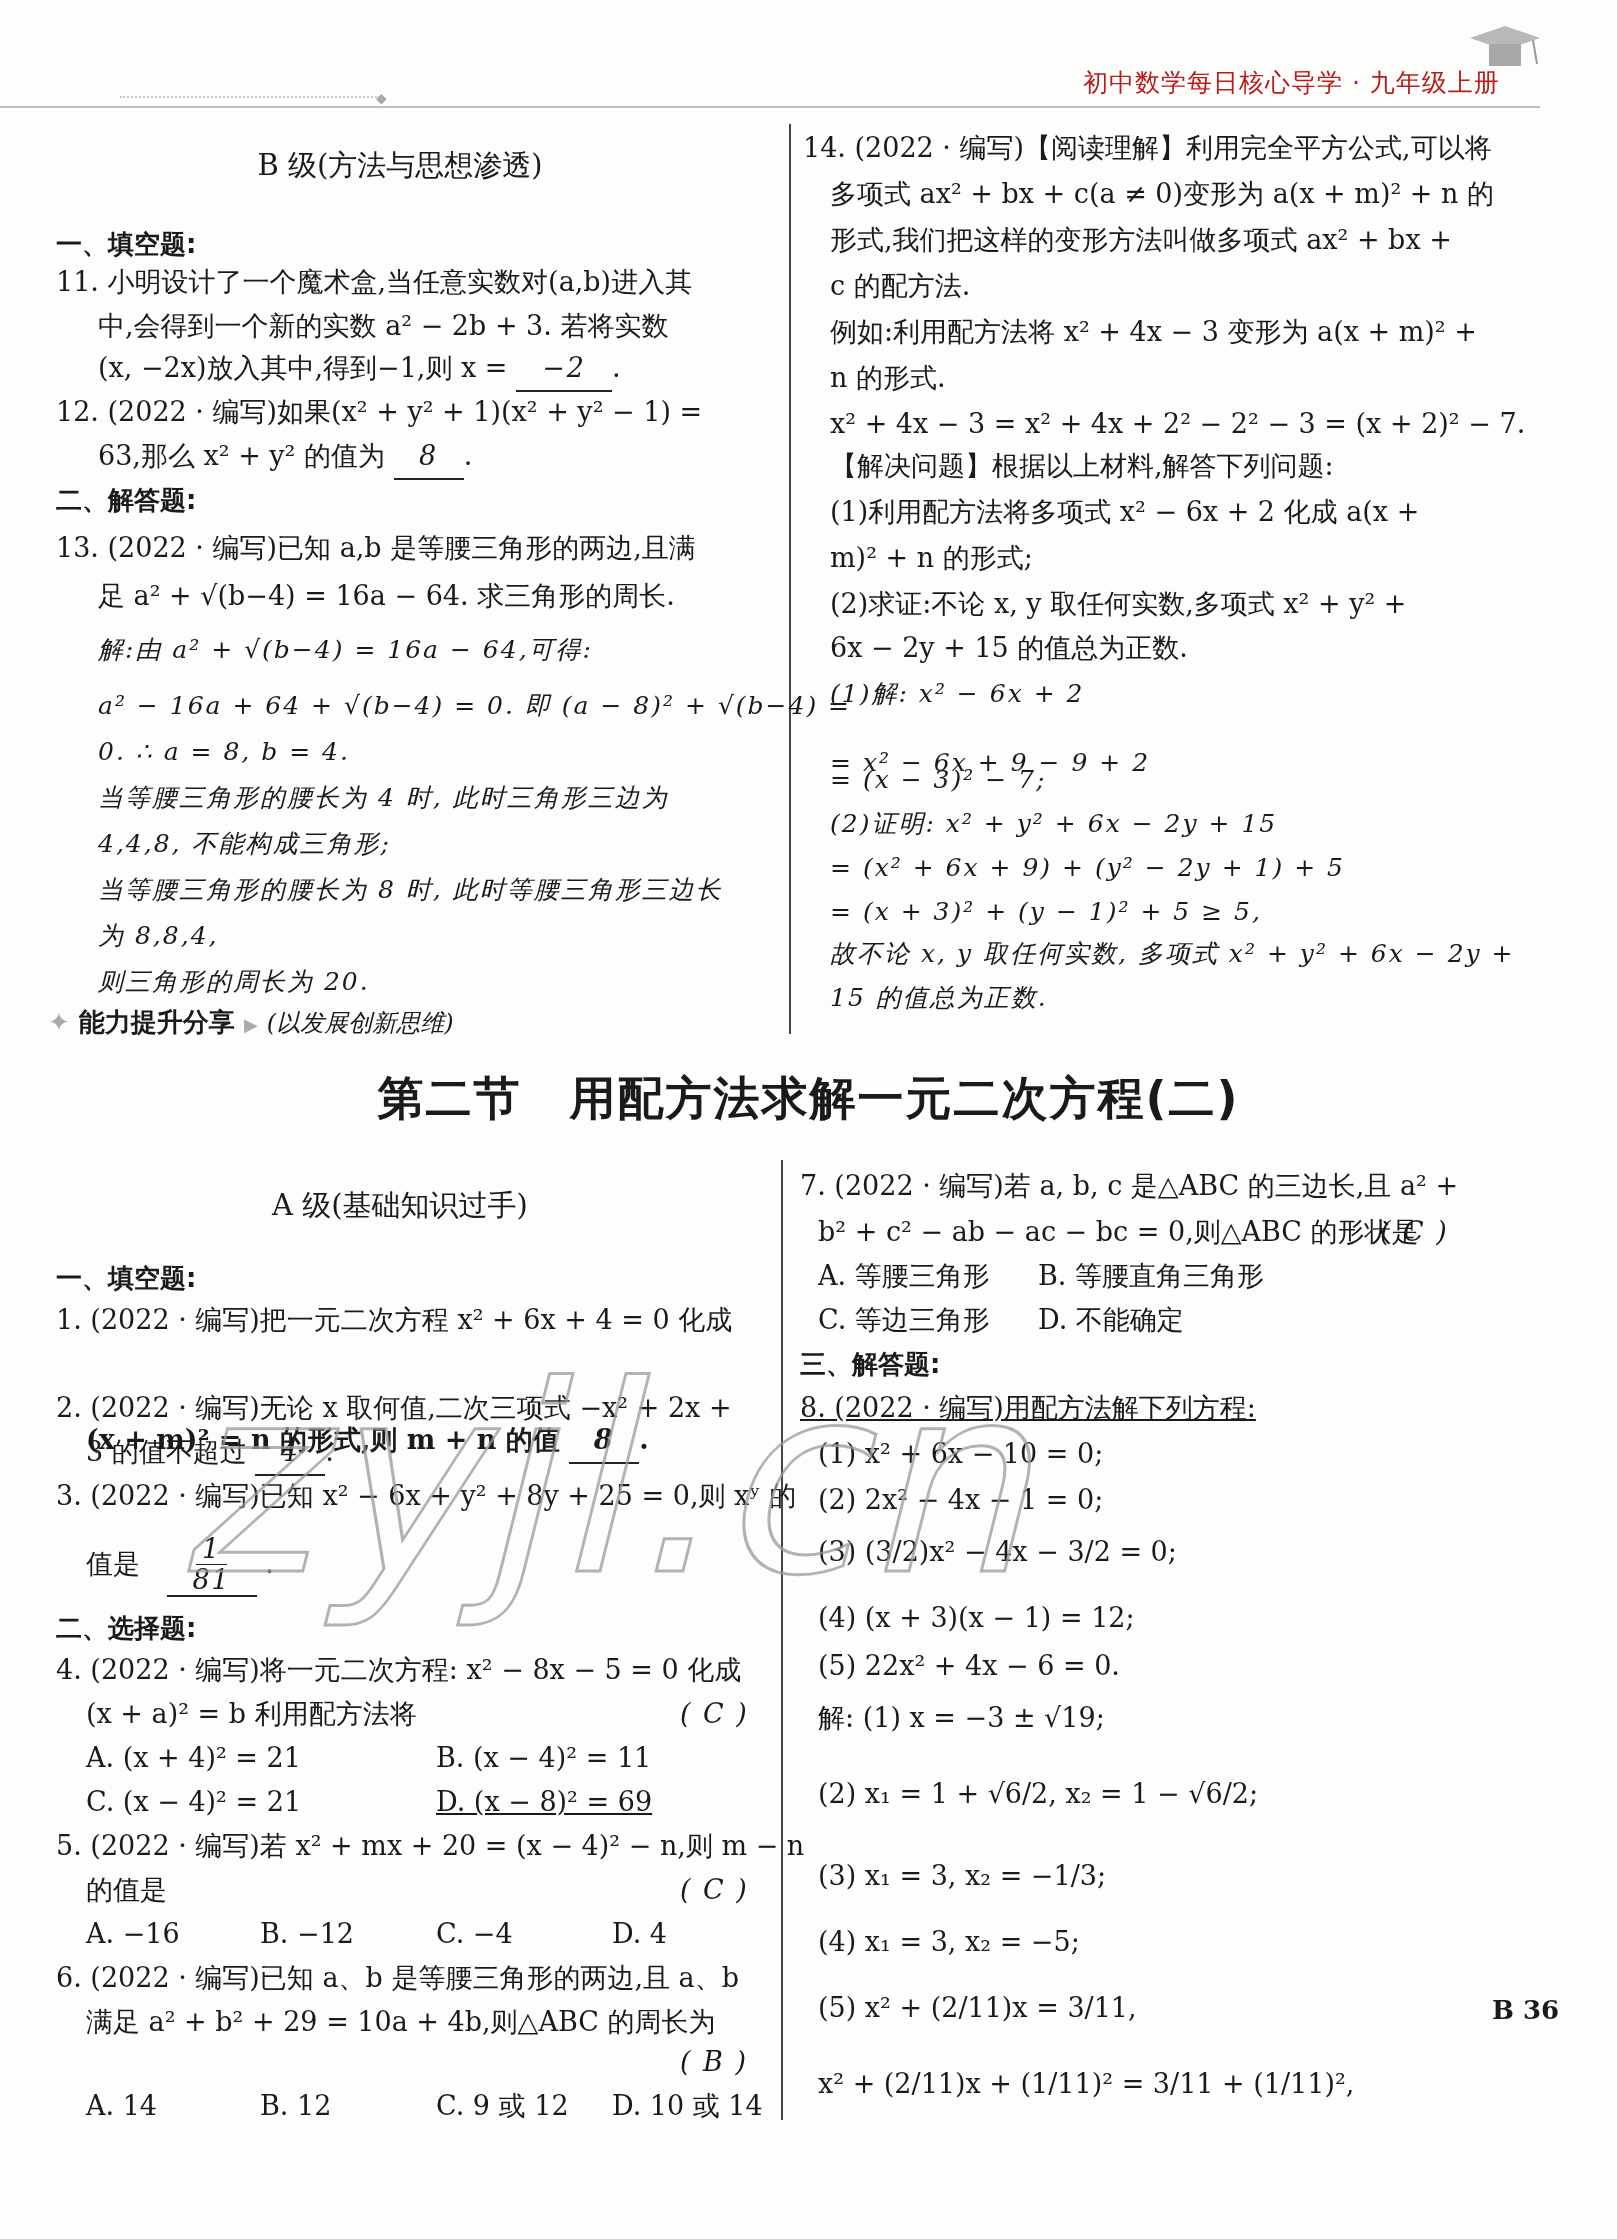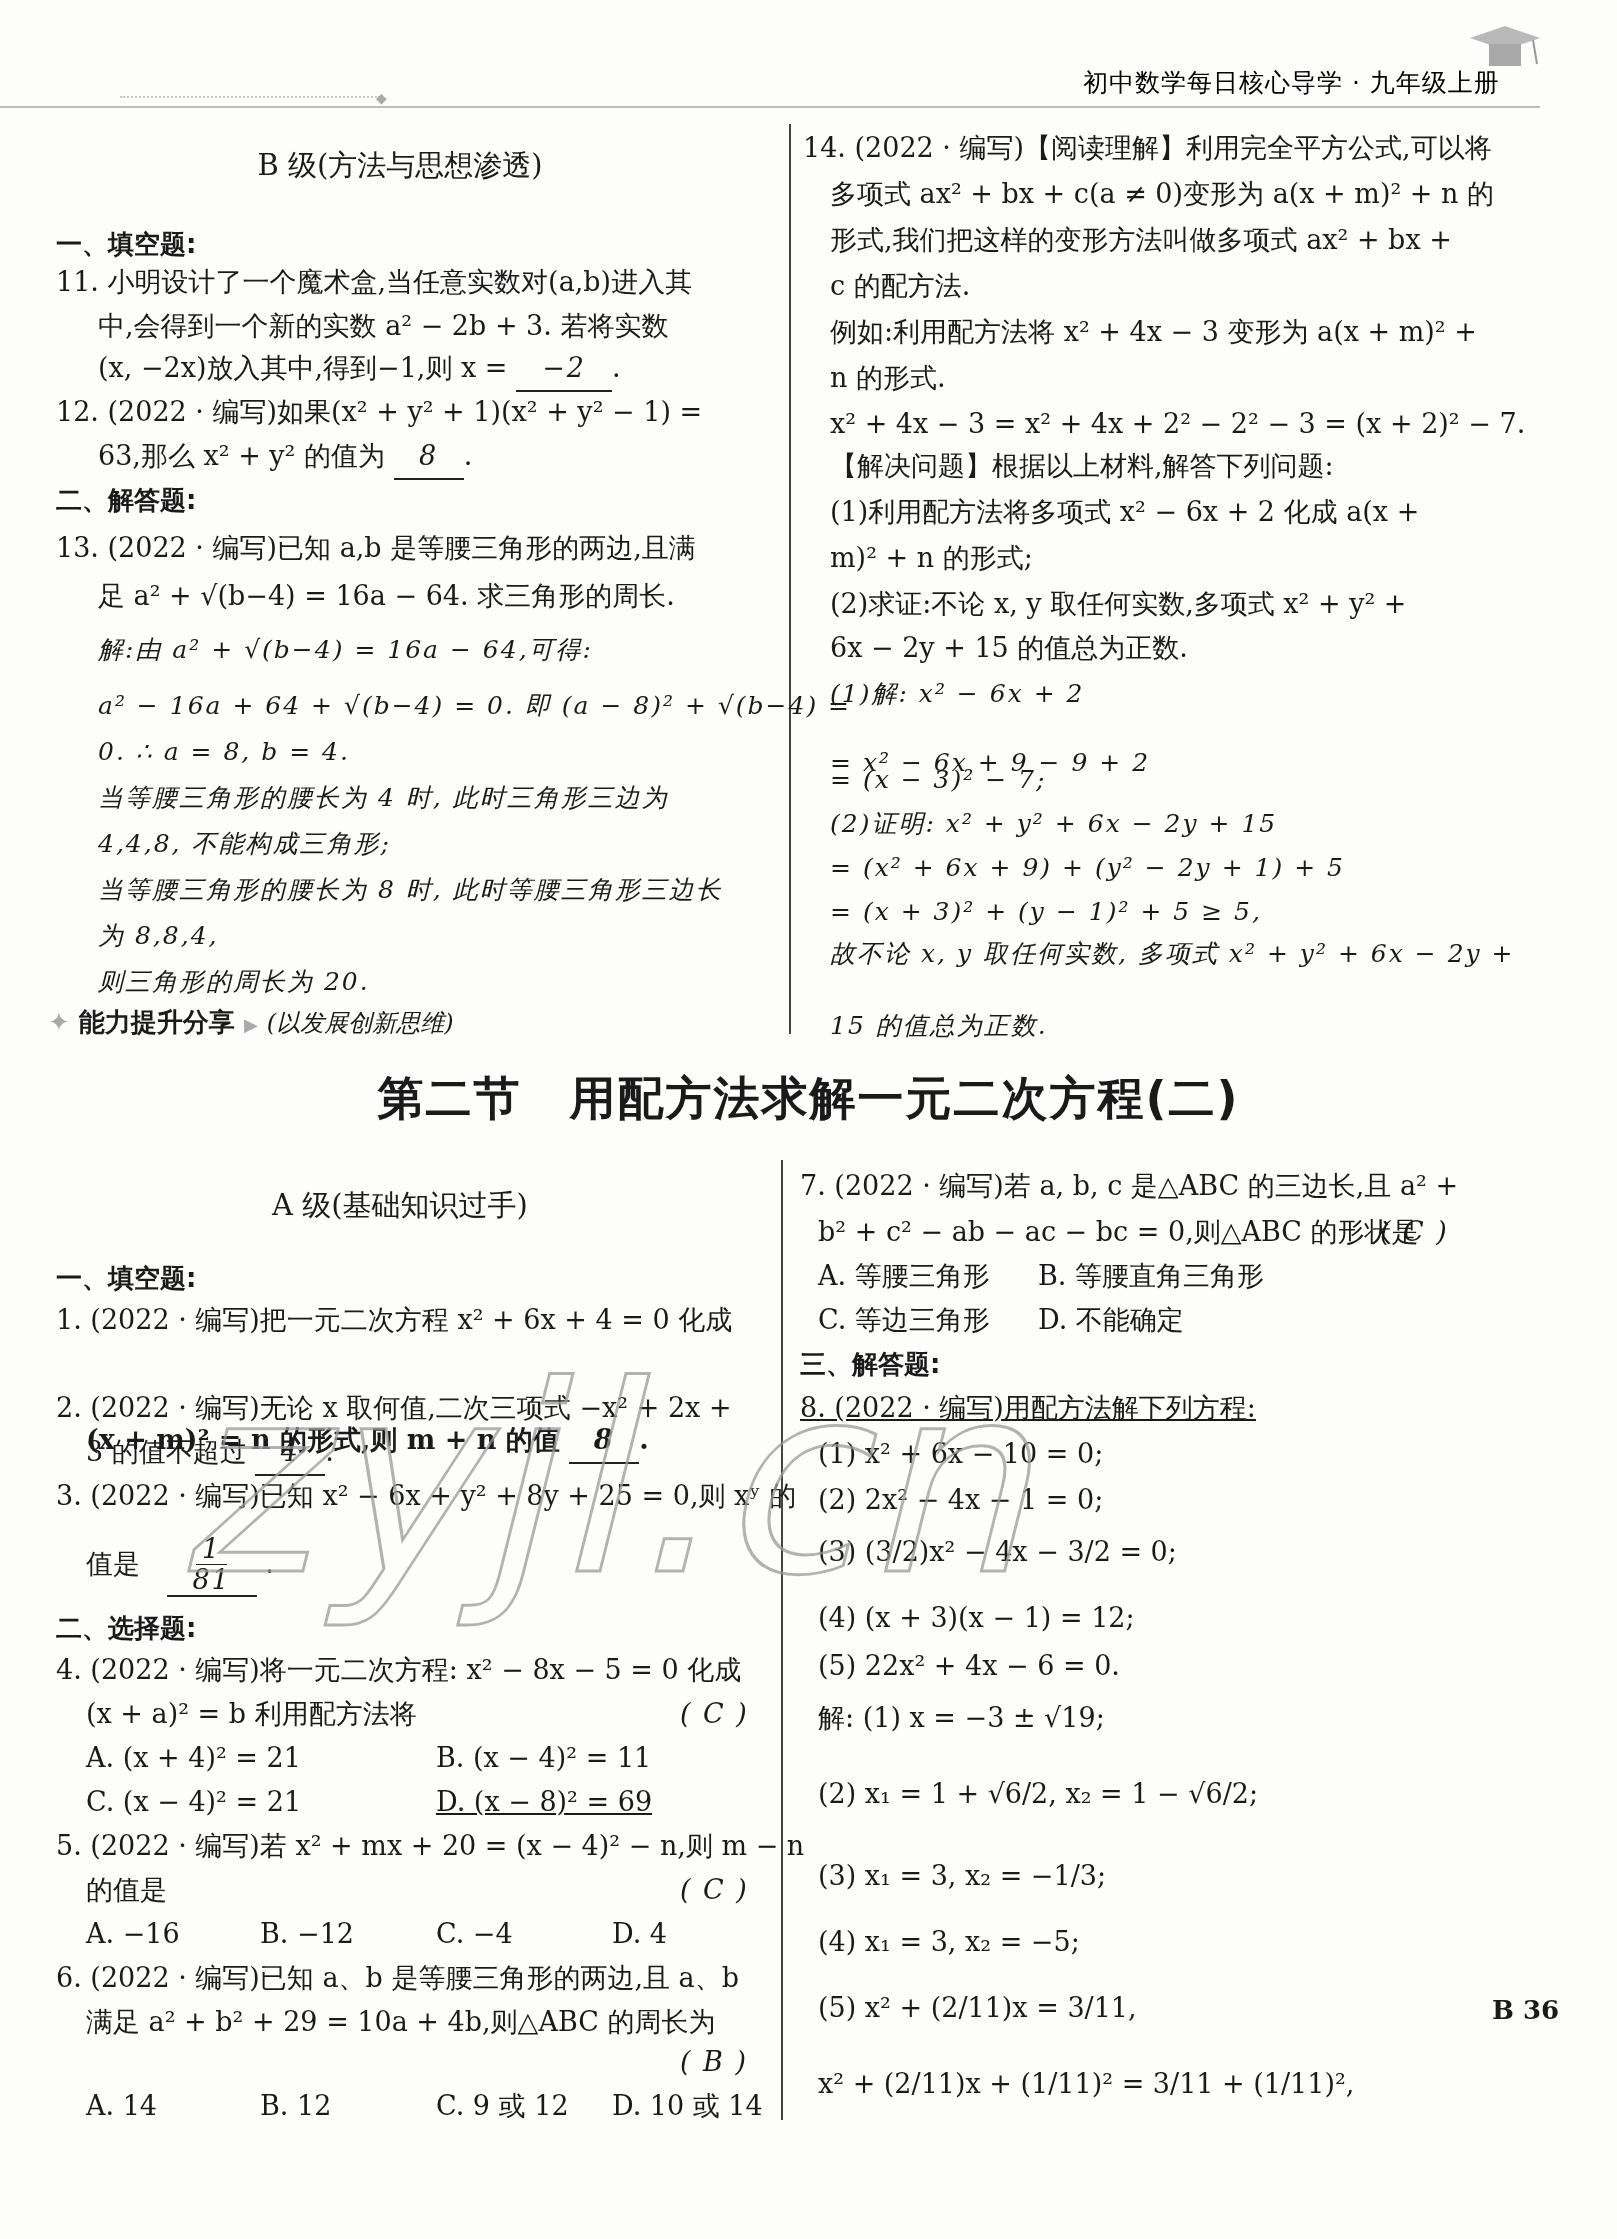--- a/index.html
+++ b/index.html
@@ -4,21 +4,21 @@
 <style>
   html, body { margin: 0; padding: 0; }
   body {
     width: 1617px; height: 2239px; background: #fdfdfb; position: relative; overflow: hidden;
     font-family: "DejaVu Serif", "Liberation Serif", serif; color: #1a1a1a;
   }
   .abs { position: absolute; }
   .header-line { left: 0; top: 106px; width: 1540px; border-top: 2px solid #bdbdbd; }
   .header-dots { left: 120px; top: 96px; width: 260px; border-top: 2px dotted #c8c8c8; }
   .header-diamond { left: 376px; top: 90px; font-size: 14px; color: #aaa; }
-  .header-title { left: 1083px; top: 66px; font-size: 25px; font-family: "DejaVu Sans", sans-serif; color: #000000; letter-spacing: 1px; }
+  .header-title { left: 1083px; top: 66px; font-size: 25px; font-family: "DejaVu Sans", sans-serif; color: #b91c1c; letter-spacing: 1px; }
   .cap { left: 1465px; top: 20px; width: 80px; height: 50px; }
   .col-divider { width: 2px; background: #444; }
   .line { position: absolute; font-size: 27px; line-height: 44px; white-space: nowrap; }
   .sec-head { font-family: "DejaVu Sans", sans-serif; font-weight: bold; font-size: 26px; }
   .level-title { font-size: 29px; text-align: center; position: absolute; }
   .hand { font-family: "DejaVu Serif", serif; font-style: italic; letter-spacing: 2px; }
   .blank { display: inline-block; border-bottom: 2px solid #222; text-align: center; min-width: 90px; }
   .ans { display: inline-block; }
   .chapter-title { left: 0; width: 1617px; top: 1068px; text-align: center; font-family: "DejaVu Sans", sans-serif; font-weight: bold; font-size: 46px; letter-spacing: 2px; }
   .ability { font-family: "DejaVu Sans", sans-serif; font-weight: bold; font-size: 26px; }
@@ -84,21 +84,21 @@
 <div class="line" style="left:830px; top:536px;">m)² + n 的形式;</div>
 <div class="line" style="left:830px; top:582px;">(2)求证:不论 x, y 取任何实数,多项式 x² + y² +</div>
 <div class="line" style="left:830px; top:626px;">6x − 2y + 15 的值总为正数.</div>
 <div class="line hand" style="left:830px; top:672px; font-size:25px;">(1)解: x² − 6x + 2</div>
 <div class="line hand" style="left:830px; top:716px; font-size:25px;margin-top:25px;">= x² − 6x + 9 − 9 + 2</div>
 <div class="line hand" style="left:830px; top:758px; font-size:25px;">= (x − 3)² − 7;</div>
 <div class="line hand" style="left:830px; top:802px; font-size:25px;">(2)证明: x² + y² + 6x − 2y + 15</div>
 <div class="line hand" style="left:830px; top:846px; font-size:25px;">= (x² + 6x + 9) + (y² − 2y + 1) + 5</div>
 <div class="line hand" style="left:830px; top:890px; font-size:25px;">= (x + 3)² + (y − 1)² + 5 ≥ 5,</div>
 <div class="line hand" style="left:830px; top:932px; font-size:25px;">故不论 x, y 取任何实数, 多项式 x² + y² + 6x − 2y +</div>
-<div class="line hand" style="left:830px; top:976px; font-size:25px;margin-top:28px;">15 的值总为正数.</div>
+<div class="line hand" style="left:830px; top:976px; font-size:25px;">15 的值总为正数.</div>
 
 <div class="abs chapter-title">第二节　用配方法求解一元二次方程(二)</div>
 
 <div class="abs col-divider" style="left:781px; top:1160px; height:960px;"></div>
 
 <div class="level-title" style="left:40px; width:720px; top:1186px;">A 级(基础知识过手)</div>
 <div class="line sec-head" style="left:56px; top:1256px;">一、填空题:</div>
 <div class="line" style="left:56px; top:1298px;">1. (2022 · 编写)把一元二次方程 x² + 6x + 4 = 0 化成</div>
 <div class="line" style="left:86px; top:1418px;font-weight:bold;">
   <span>(x + m)² = n 的形式,则 m + n 的值</span>

